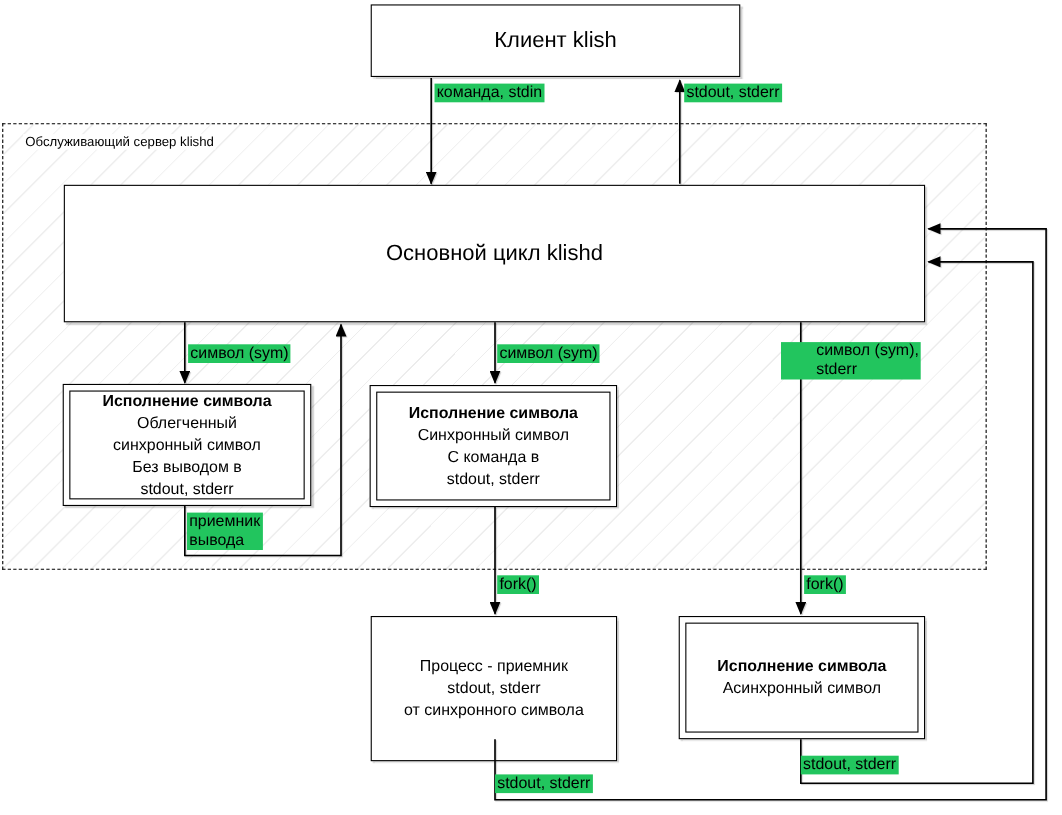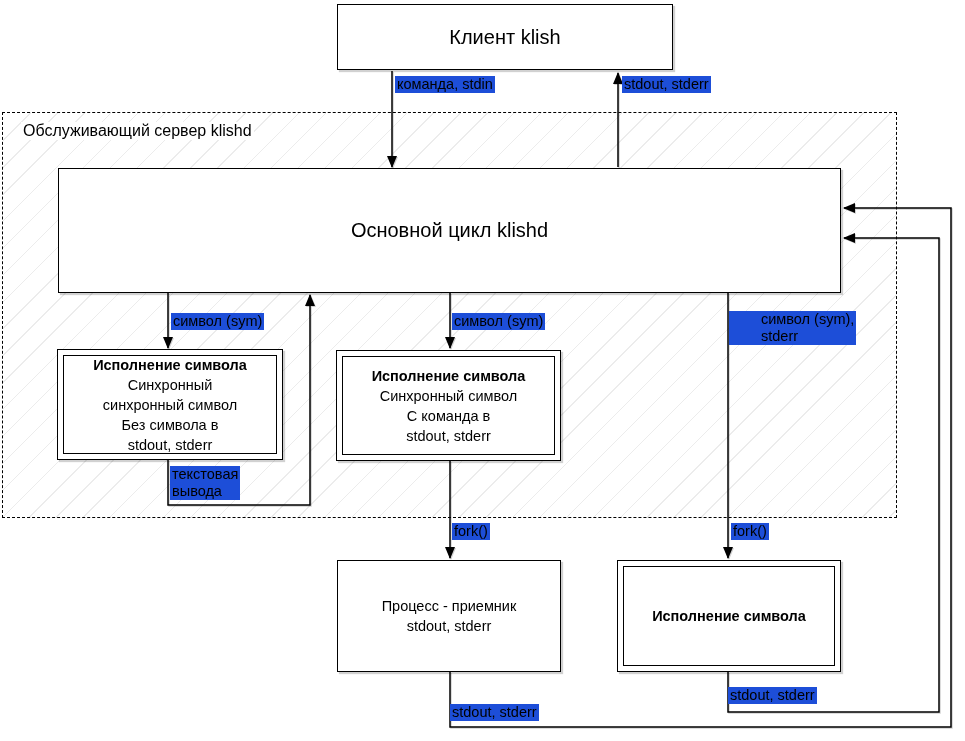--- a/index.html
+++ b/index.html
@@ -15,21 +15,21 @@
   
   .server-region {
     position:absolute; left:2px; top:112px; width:895px; height:406px;
     border:1.6px dashed #000000;
     background:repeating-linear-gradient(135deg,
       #ececec 0px, #ececec 1px, transparent 1px, transparent 19px);
     z-index:1;
   }
   .server-region-label {
     position:absolute; left:18px; top:9px;
-    font-size:16px; background:#ffffff; padding:0 2px;
+    font-size:12px; background:#ffffff; padding:0 2px;
   }
   
   .node {
     position:absolute;
     background:#ffffff;
     border:1.5px solid #000000;
     display:flex; flex-direction:column;
     align-items:center; justify-content:center;
     text-align:center;
     box-shadow:2px 2px 1px rgba(0,0,0,0.18);
@@ -46,21 +46,21 @@
   .title-lg { font-size:20px; }
   .body-txt { font-size:14.5px; line-height:20px; }
   .body-txt b { font-size:14.5px; }
   
   svg.edges { position:absolute; left:0; top:0; z-index:3;
     filter:drop-shadow(1.5px 1.5px 0.5px rgba(0,0,0,0.18)); }
   
   .edge-label {
     position:absolute;
     font-size:14.5px; line-height:17px;
-    background:#1d4ed8; padding:0 2px;
+    background:#22c55e; padding:0 2px;
     white-space:nowrap;
     z-index:4;
   }
 </style>
 </head>
 <body>
 
 <div class="canvas">
 
   <div class="server-region">
@@ -88,57 +88,59 @@
     <span>Клиент klish</span>
   </div>
 
   <div class="node title-lg" style="left:58px; top:168px; width:783px; height:125px;">
     <span>Основной цикл klishd</span>
   </div>
 
   <div class="node double" style="left:57px; top:349px; width:226px; height:111px;">
     <div class="inner body-txt">
       <b>Исполнение символа</b>
-      <span>Синхронный</span>
+      <span>Облегченный</span>
       <span>синхронный символ</span>
-      <span>Без символа в</span>
+      <span>Без выводом в</span>
       <span>stdout, stderr</span>
     </div>
   </div>
 
   <div class="node double" style="left:336px; top:350px; width:225px; height:111px;">
     <div class="inner body-txt">
       <b>Исполнение символа</b>
       <span>Синхронный символ</span>
       <span>С команда в</span>
       <span>stdout, stderr</span>
     </div>
   </div>
 
-  <div class="node body-txt" style="left:337px; top:560px; width:224px; height:112px;">
+  <div class="node body-txt" style="left:337px; top:560px; width:224px; height:132px;">
     <span>Процесс - приемник</span>
     <span>stdout, stderr</span>
+    <span>от синхронного символа</span>
   </div>
 
   <div class="node double" style="left:617px; top:560px; width:224px; height:112px;">
     <div class="inner body-txt">
       <b>Исполнение символа</b>
+      <span>Асинхронный символ</span>
     </div>
   </div>
 
   <div class="edge-label" style="left:395px; top:76px;">команда, stdin</div>
   <div class="edge-label" style="left:622px; top:76px;">stdout, stderr</div>
   <div class="edge-label" style="left:171px; top:313px;">символ (sym)</div>
   <div class="edge-label" style="left:452px; top:313px;">символ (sym)</div>
-  <div class="edge-label" style="left:729px; top:311px;padding-left:32px;">
+  <div class="edge-label" style="left:710px; top:311px;padding-left:32px;">
     <div>символ (sym),</div>
     <div>stderr</div>
   </div>
   <div class="edge-label" style="left:170px; top:466px;">
-    <div>текстовая</div>
+    <div>приемник</div>
     <div>вывода</div>
   </div>
   <div class="edge-label" style="left:452px; top:523px;">fork()</div>
   <div class="edge-label" style="left:731px; top:523px;">fork()</div>
   <div class="edge-label" style="left:728px; top:687px;">stdout, stderr</div>
   <div class="edge-label" style="left:450px; top:704px;">stdout, stderr</div>
 
 </div>
 
 </body></html>

